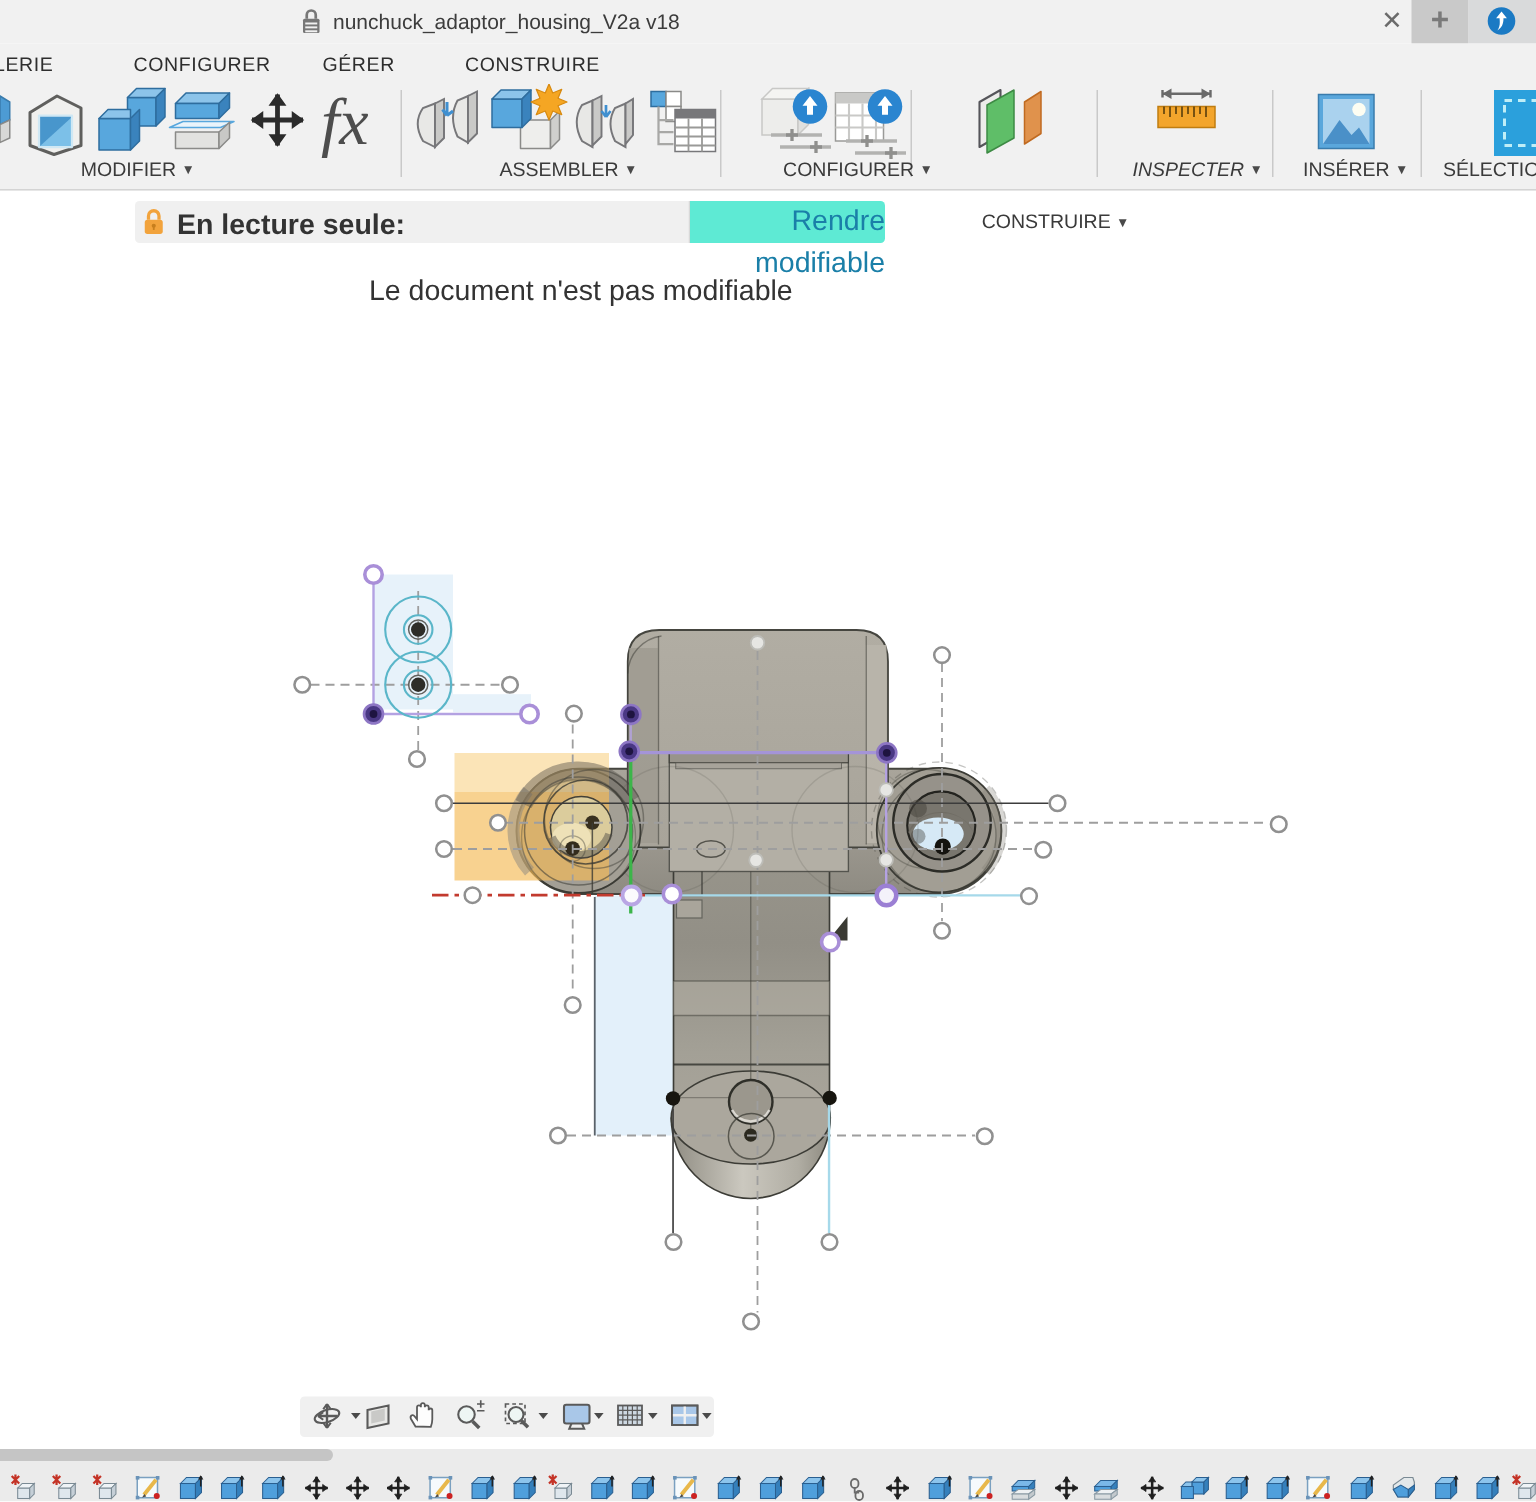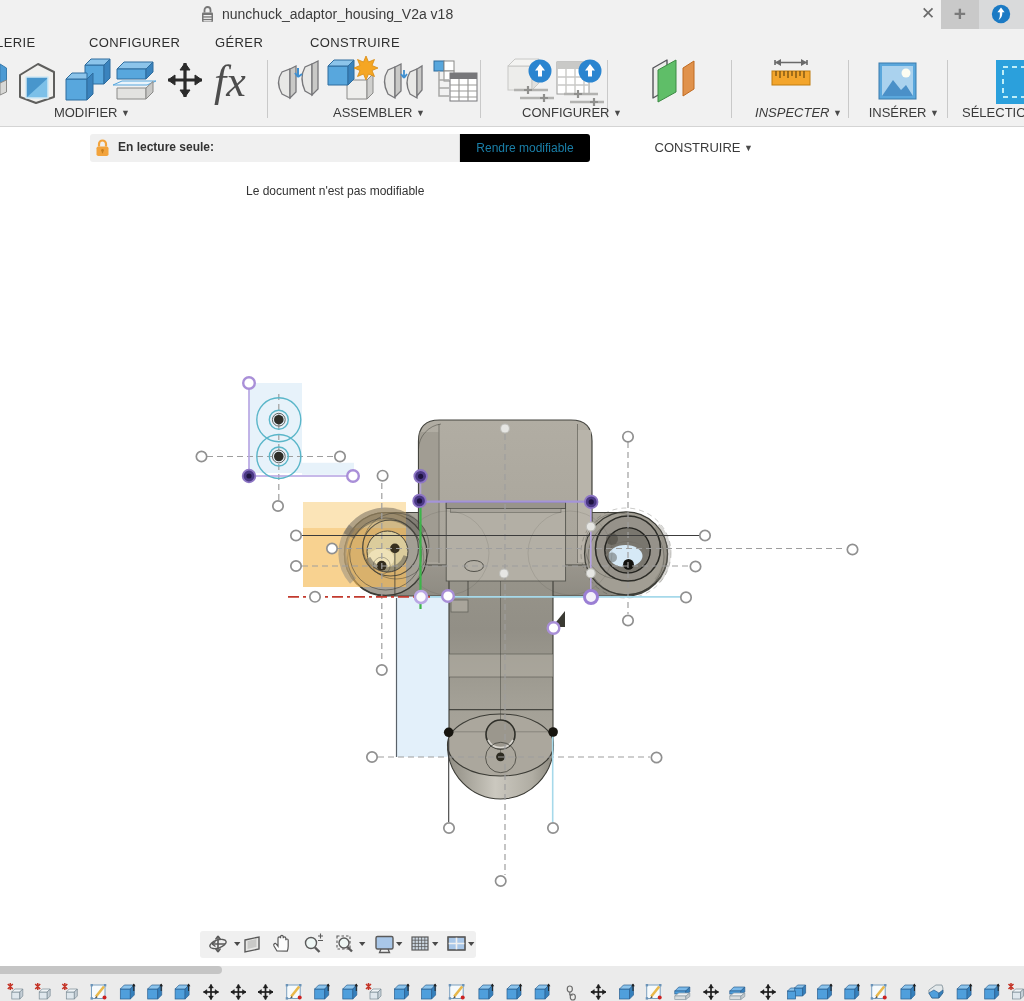--- a/index.html
+++ b/index.html
@@ -9,24 +9,24 @@
 #title{left:222px;top:0;height:29px;line-height:29px;font-size:14px;color:#3c3c3c;}
 #closex{left:916px;top:0;width:24px;height:29px;line-height:28px;font-size:17px;color:#6b6b6b;text-align:center;}
 #plusbtn{left:941px;top:0;width:38px;height:29px;background:#c9c9c9;color:#7a7a7a;font-size:21px;line-height:27px;text-align:center;font-weight:bold;}
 #logobox{left:979px;top:0;width:45px;height:29px;background:#d9dadb;}
 #menubar{left:0;top:29px;width:1024px;height:27px;background:#f1f1f1;}
 .menu{position:absolute;top:35px;font-size:13px;color:#2e2e2e;letter-spacing:0.4px;}
 #toolbar{left:0;top:56px;width:1024px;height:70px;background:#f1f1f1;border-bottom:1px solid #d4d4d4;}
 .glabel{position:absolute;top:105px;font-size:13px;color:#3a3a3a;text-align:right;white-space:nowrap;}
 .glabel .car{font-size:9px;position:relative;top:-1.5px;color:#4a4a4a;}
 .vsep{position:absolute;top:4px;width:1px;height:58px;background:#c9c9c9;}
-#banner{left:90px;top:134px;width:499px;height:28px;background:#f0f0f0;border-radius:3px;font-size:12px;}
+#banner{left:90px;top:134px;width:499px;height:28px;background:#f0f0f0;border-radius:3px;font-size:19px;}
 #banner .b1{position:absolute;left:28px;top:6px;font-weight:bold;color:#333;}
 #banner .b2{position:absolute;left:156px;top:6px;color:#333;margin-top:44px;}
-#banner .b3{position:absolute;left:369px;top:0px;width:130px;height:28px;background:#000000;border-left:1px solid #d8d8d8;border-radius:0 3px 3px 0;color:#1a7fa8;text-align:center;line-height:28px;}
+#banner .b3{position:absolute;left:369px;top:0px;width:130px;height:28px;background:#5eead4;border-left:1px solid #d8d8d8;border-radius:0 3px 3px 0;color:#1a7fa8;text-align:right;line-height:28px;}
 #navbar{left:200px;top:931px;width:276px;height:27px;background:#f0f0f0;border-radius:3px;}
 #timeline{left:0;top:966px;width:1024px;height:35px;background:#ebebeb;}
 #thumb{left:0;top:0px;width:222px;height:8px;background:#c5c5c5;border-radius:0 4px 4px 0;}
 </style>
 </head>
 <body>
 
 <div id="tabbar" class="abs"></div>
 <svg class="abs" style="left:200px;top:5px" width="15" height="18" viewBox="0 0 15 18">
   <rect x="2" y="7.5" width="11" height="9.5" rx="1" fill="#777"></rect>

